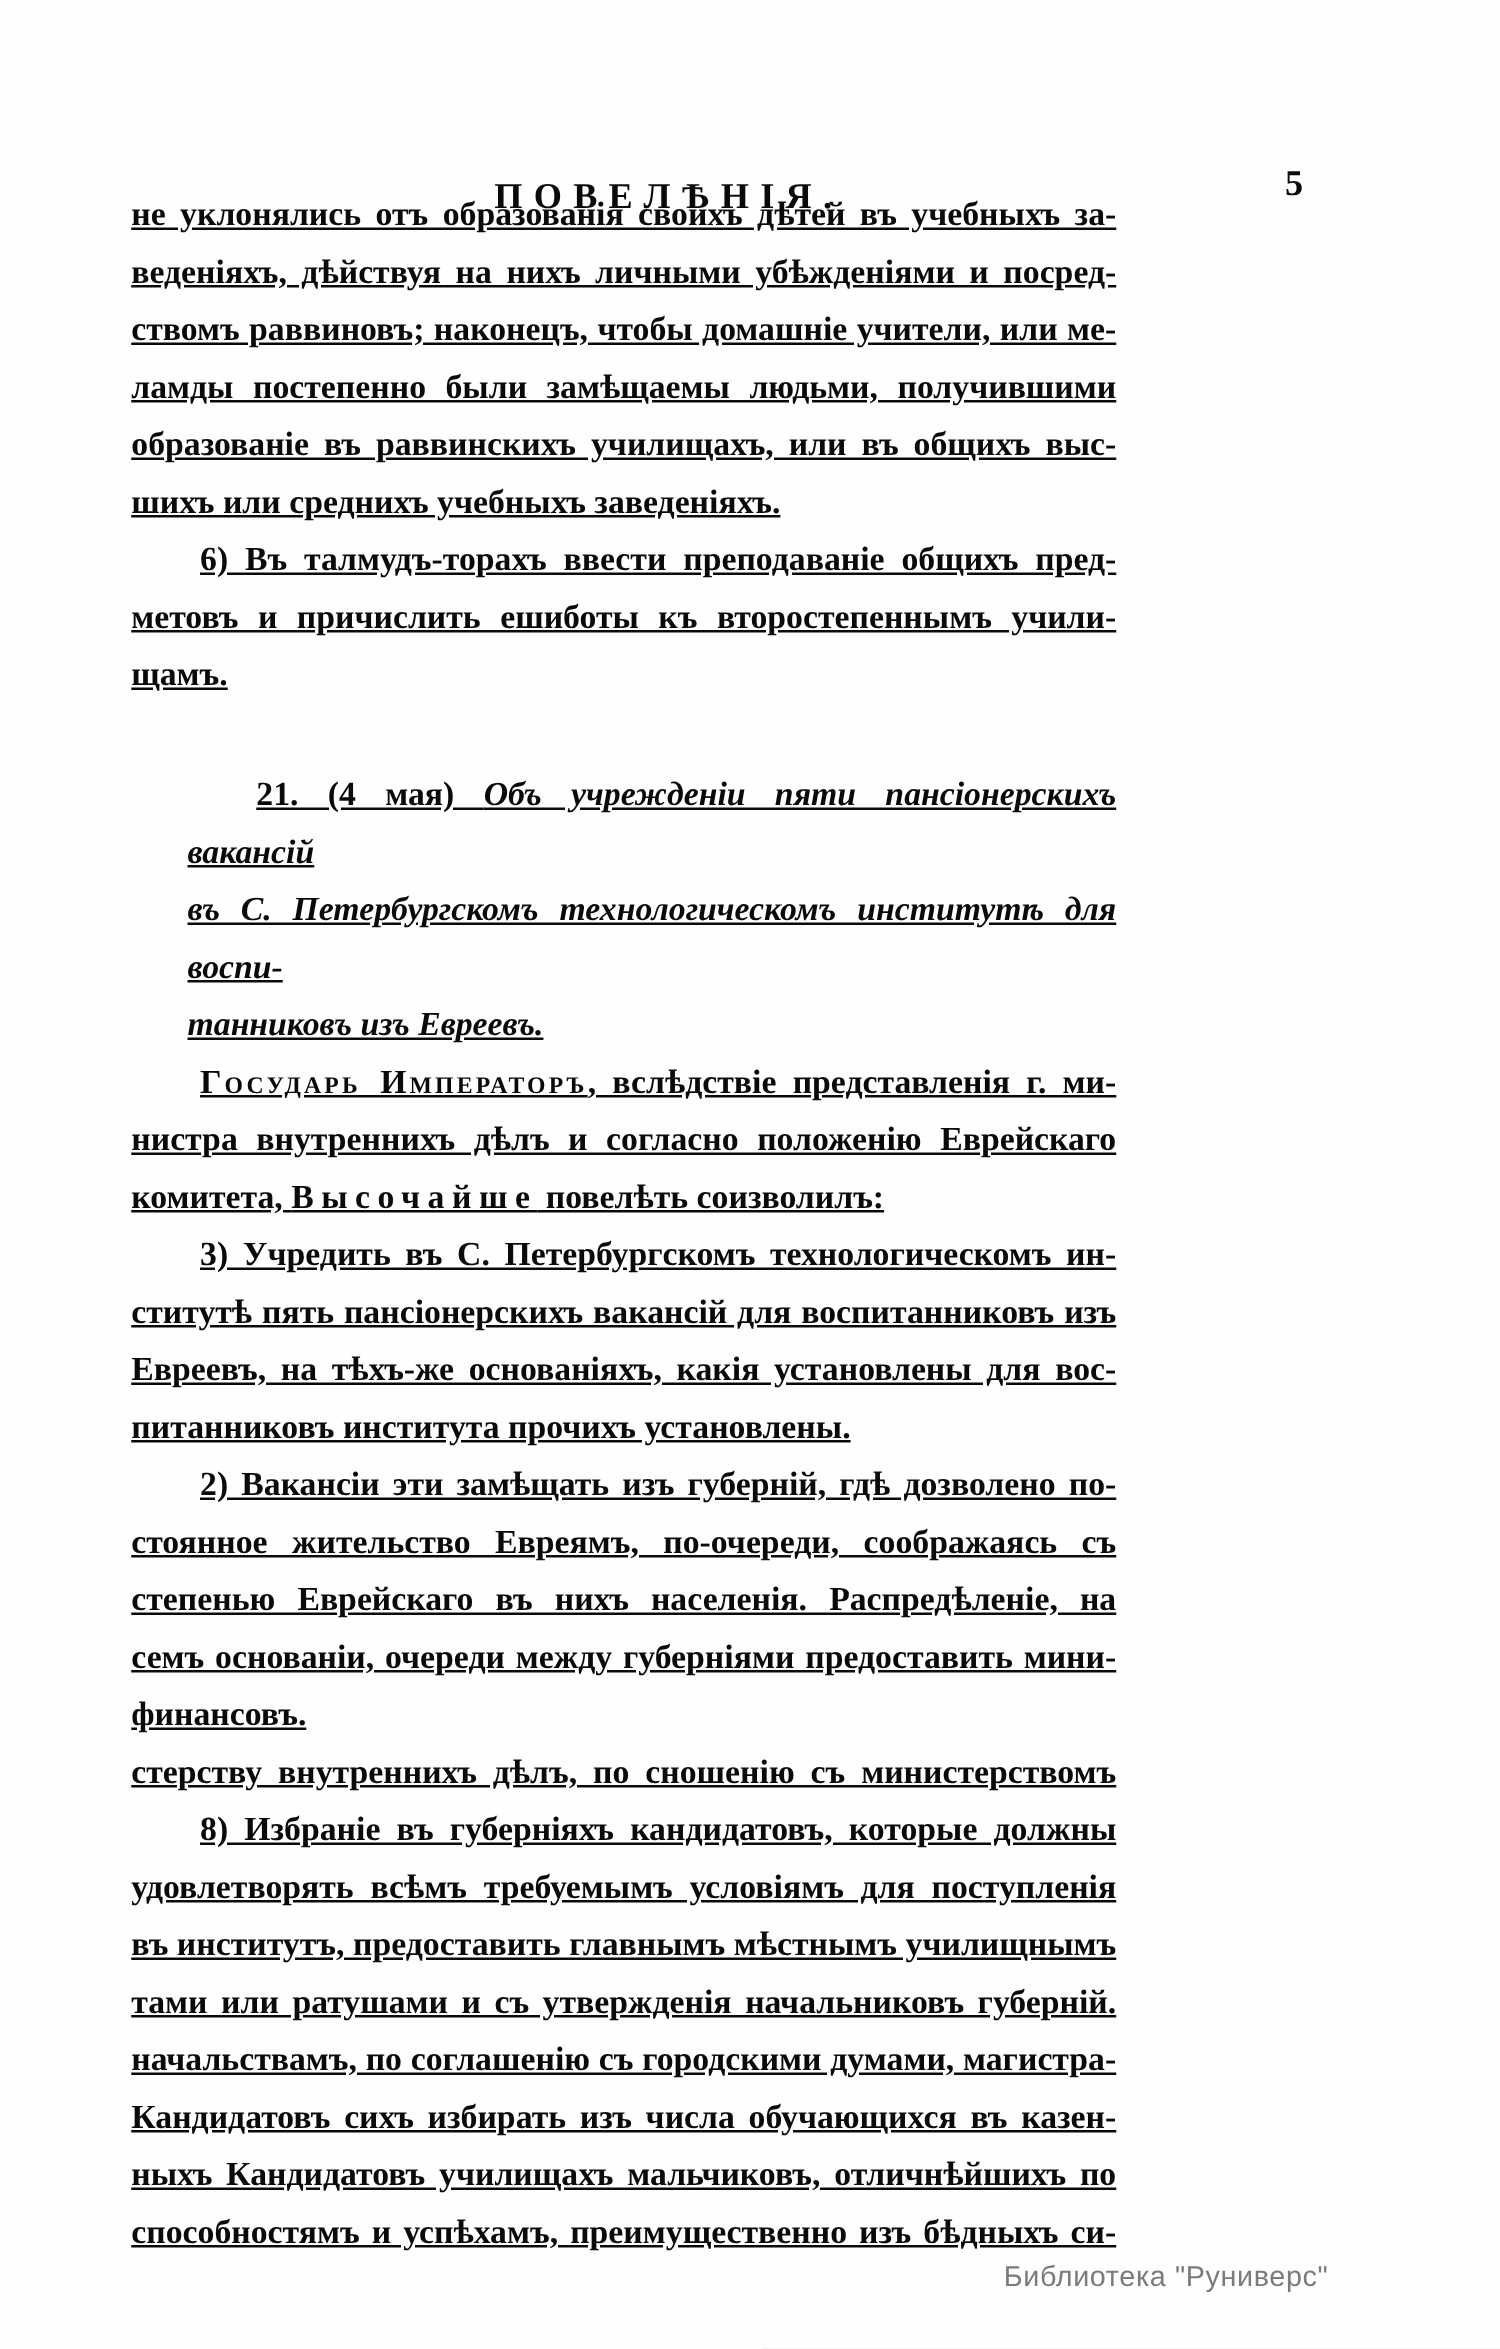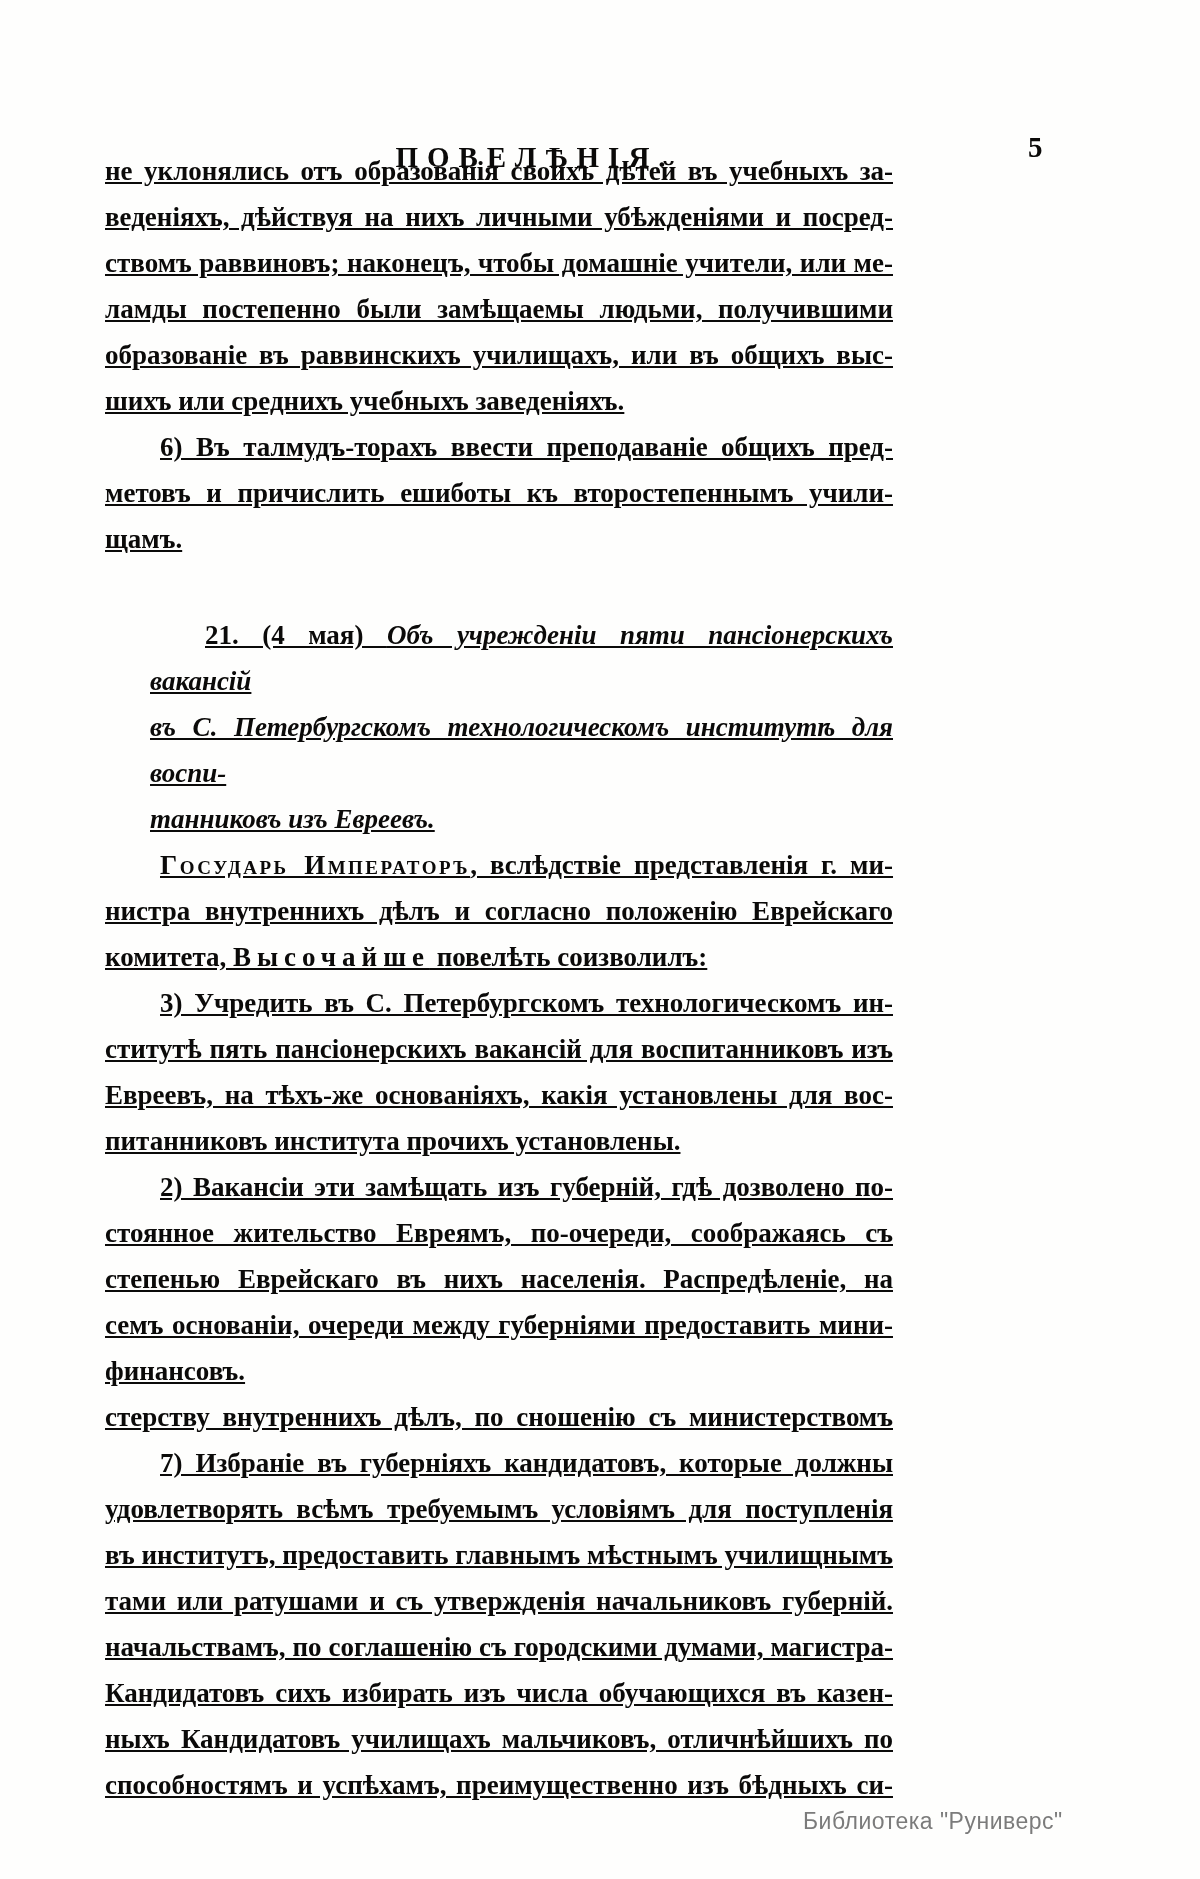--- a/index.html
+++ b/index.html
@@ -74,21 +74,21 @@
       </div>
       <div class="para">
         <div class="line indent"><span>2) Вакансіи эти замѣщать изъ губерній, гдѣ дозволено по-</span></div>
         <div class="line"><span>стоянное жительство Евреямъ, по-очереди, соображаясь съ</span></div>
         <div class="line"><span>степенью Еврейскаго въ нихъ населенія. Распредѣленіе, на</span></div>
         <div class="line"><span>семъ основаніи, очереди между губерніями предоставить мини-</span></div>
         <div class="line noj"><span>финансовъ.</span></div>
         <div class="line"><span>стерству внутреннихъ дѣлъ, по сношенію съ министерствомъ</span></div>
       </div>
       <div class="para">
-        <div class="line indent"><span>7) Избраніе въ губерніяхъ кандидатовъ, которые должны</span></div>
+        <div class="line indent"><span>8) Избраніе въ губерніяхъ кандидатовъ, которые должны</span></div>
         <div class="line"><span>удовлетворять всѣмъ требуемымъ условіямъ для поступленія</span></div>
         <div class="line"><span>въ институтъ, предоставить главнымъ мѣстнымъ училищнымъ</span></div>
         <div class="line"><span>тами или ратушами и съ утвержденія начальниковъ губерній.</span></div>
         <div class="line"><span>начальствамъ, по соглашенію съ городскими думами, магистра-</span></div>
         <div class="line"><span>Кандидатовъ сихъ избирать изъ числа обучающихся въ казен-</span></div>
         <div class="line"><span>ныхъ Кандидатовъ училищахъ мальчиковъ, отличнѣйшихъ по</span></div>
         <div class="line"><span>способностямъ и успѣхамъ, преимущественно изъ бѣдныхъ си-</span></div>
       </div>
     </div>
 

